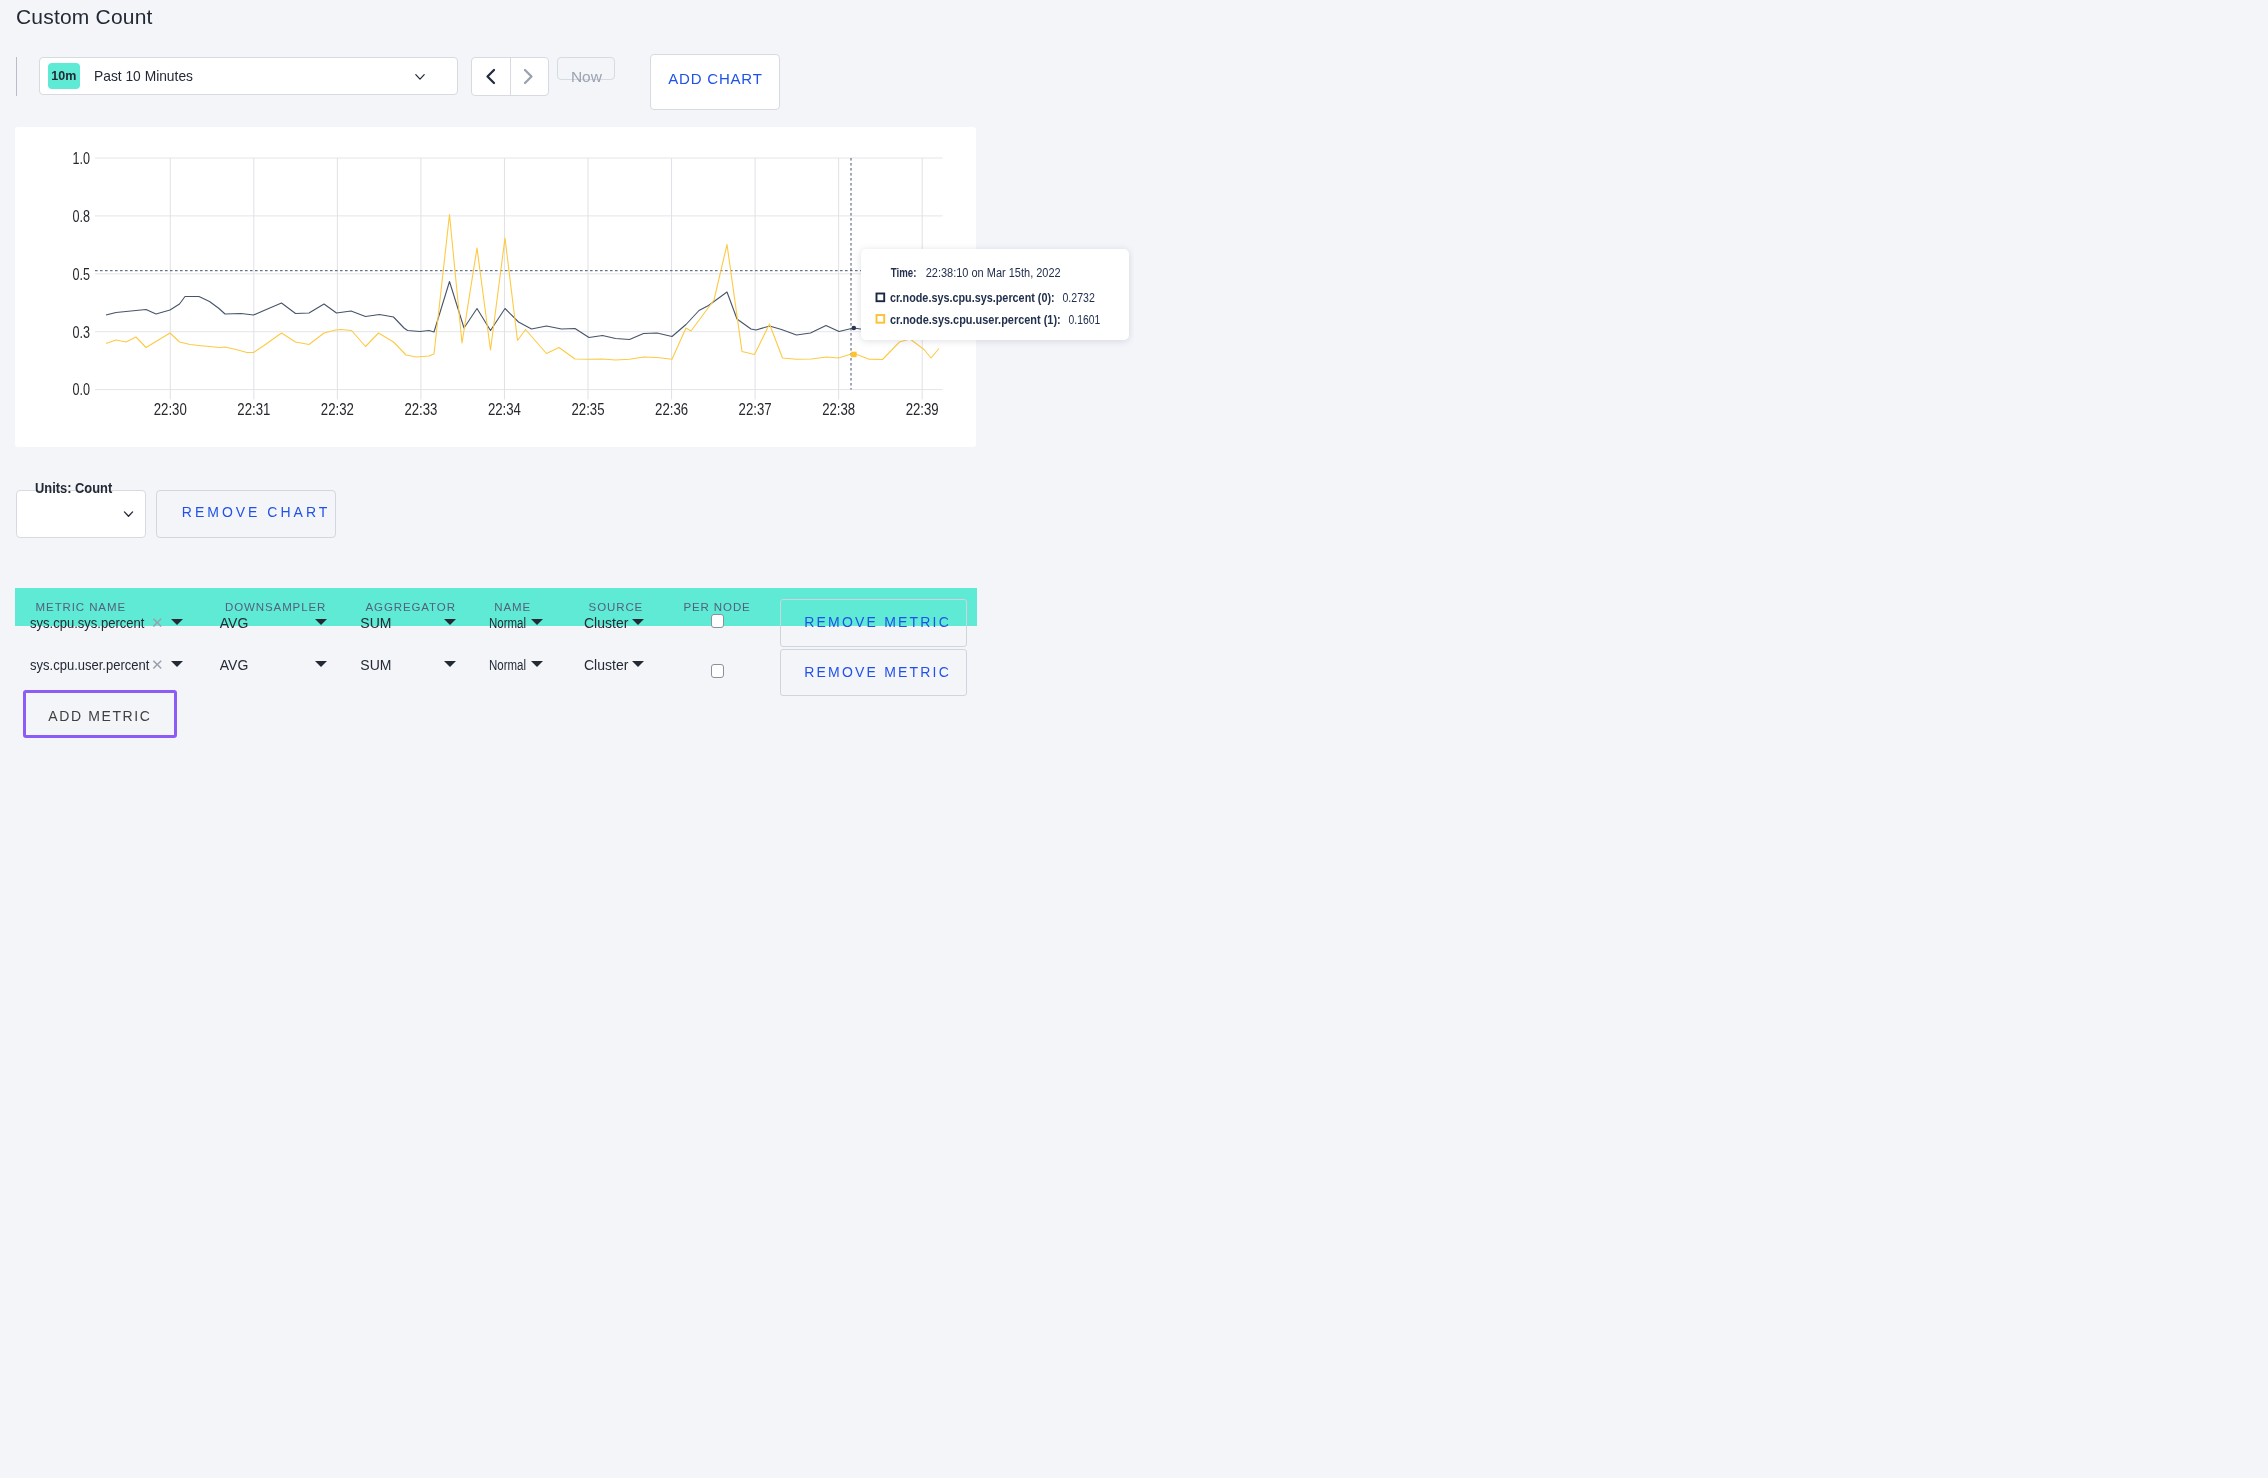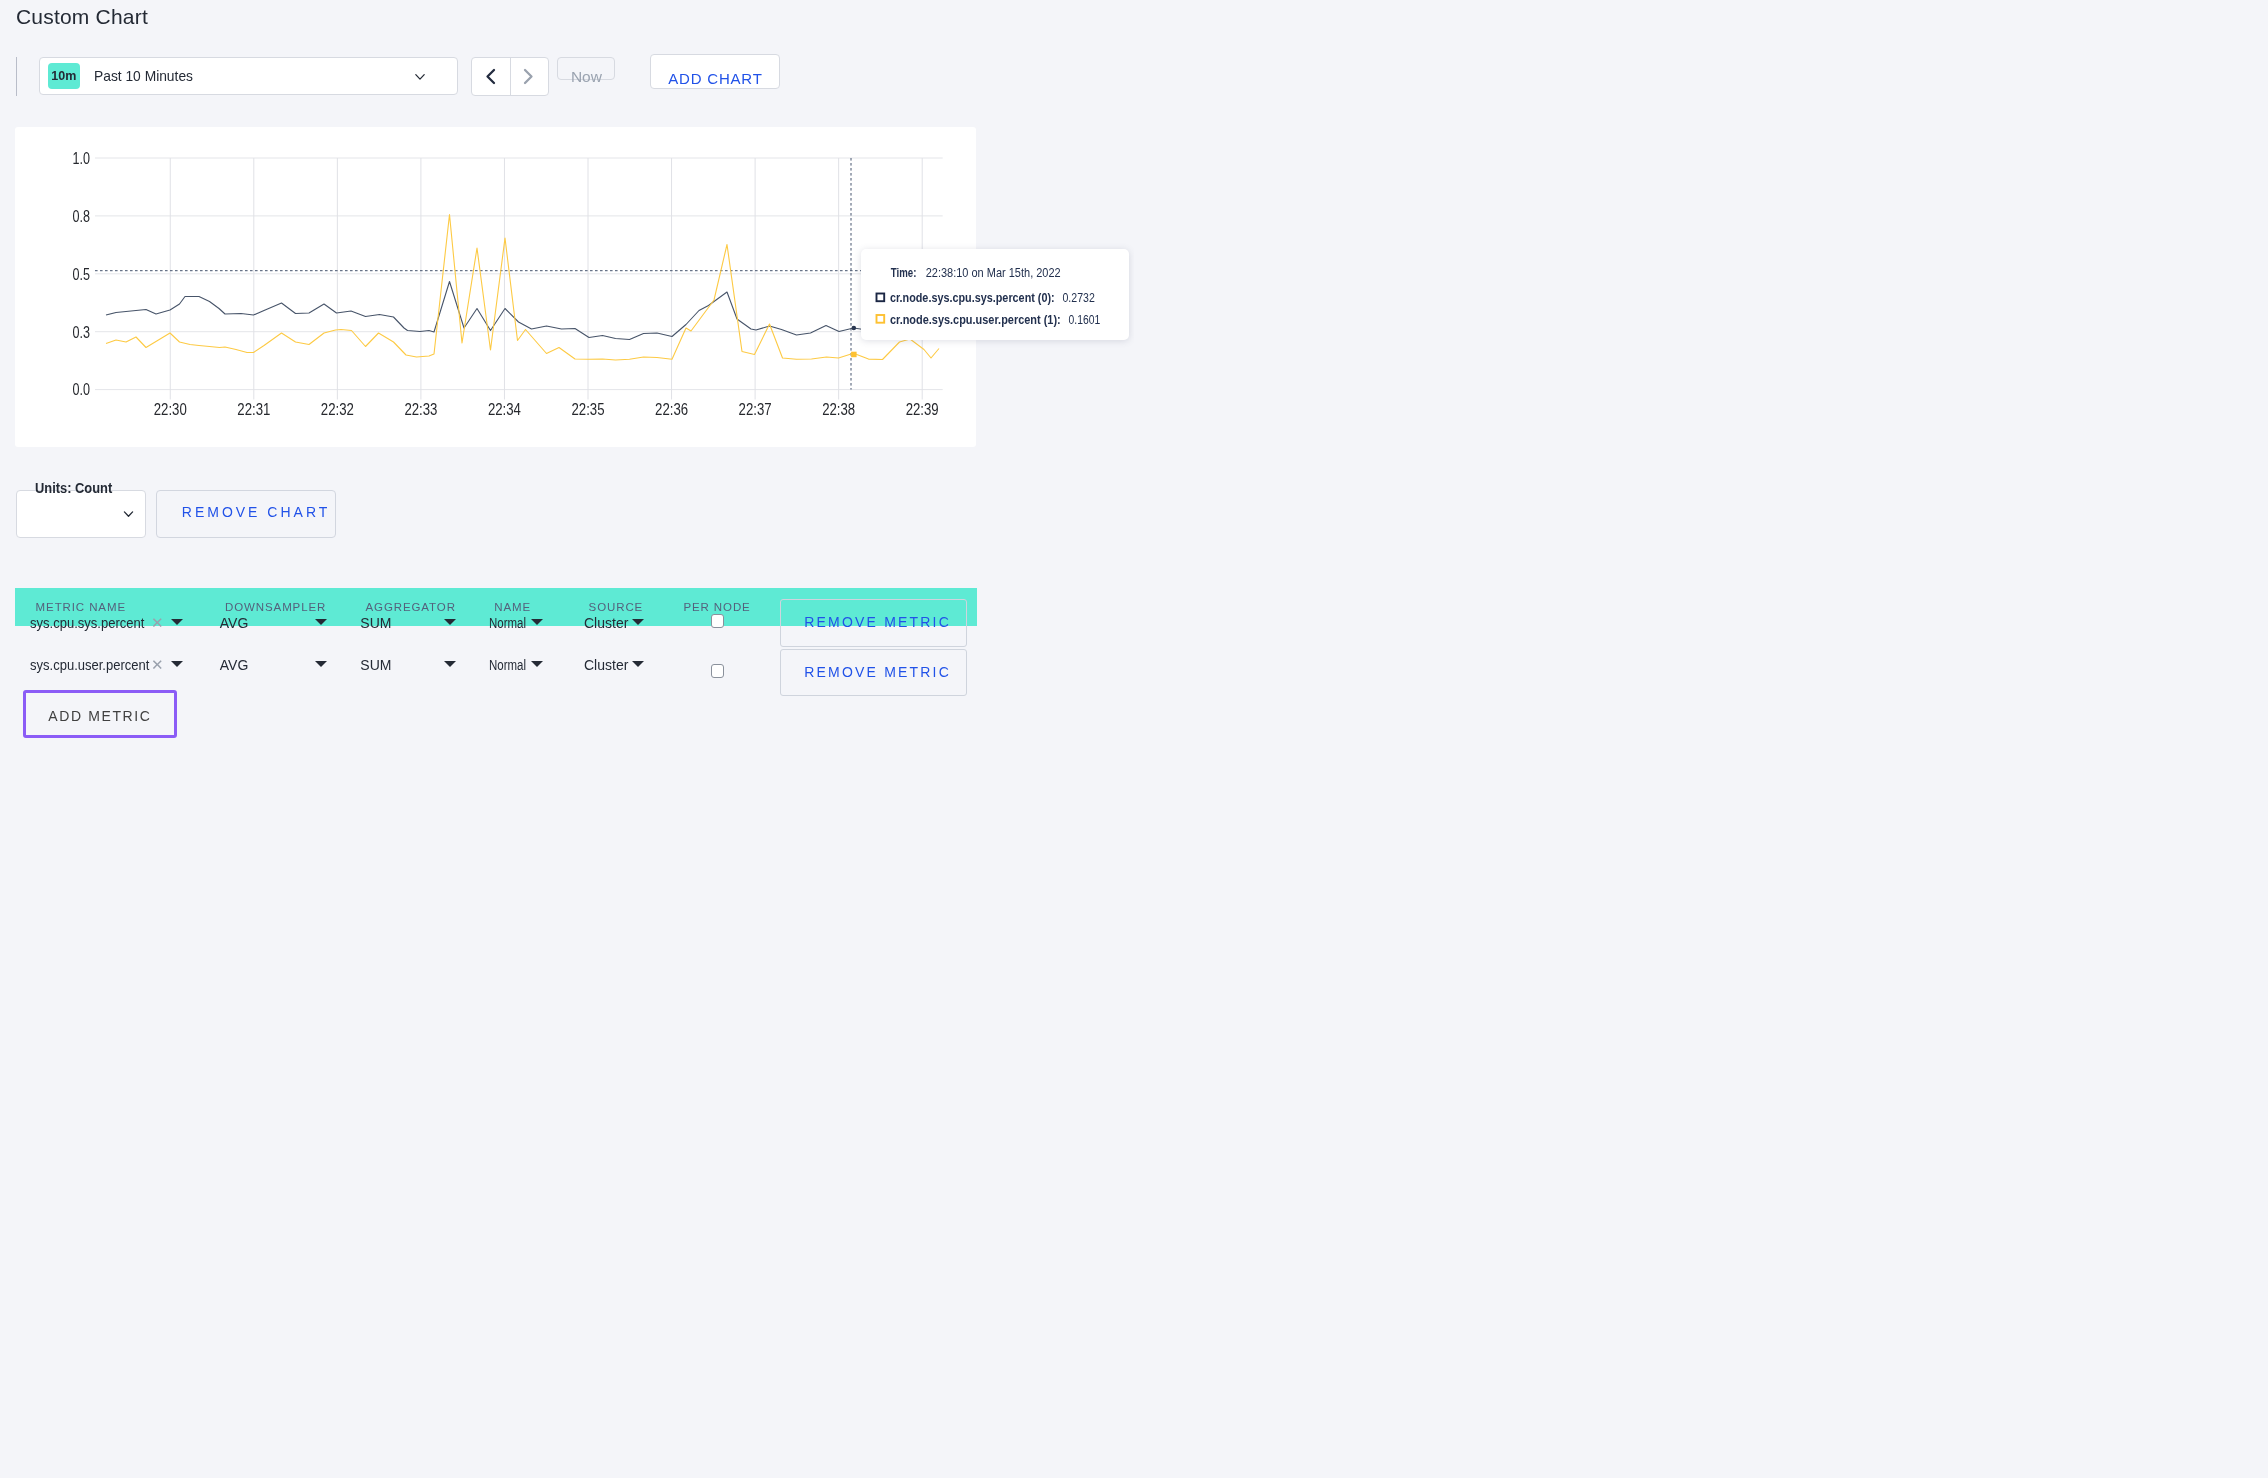--- a/index.html
+++ b/index.html
@@ -6,40 +6,40 @@
 .abs{position:absolute}
 .title{left:16px;top:5.3px;font-size:21px;color:#242a35;font-weight:400;letter-spacing:.2px}
 .vbar{left:15.5px;top:56.5px;width:1px;height:39px;background:#b9bdc9}
 .box{background:#fff;border:1px solid #d7dae1;border-radius:4px}
 .sel{left:38.75px;top:56.75px;width:419px;height:38px}
 .badge{left:48px;top:62.5px;width:31.5px;height:26.5px;background:#5eead4;border-radius:4px;color:#242a35;font-weight:bold;font-size:12.5px;text-align:center;line-height:26.5px}
 .seltext{left:94px;top:56.75px;height:41px;line-height:38px;font-size:15px;color:#242a35}
 .arrows{left:471px;top:56.75px;width:77.5px;height:39px}
 .arrdiv{left:509.7px;top:57.5px;width:1px;height:37px;background:#d7dae1}
 .nowbtn{left:557.4px;top:56.75px;width:58px;height:23px;background:transparent;border:1px solid #d7dae1;border-radius:4px;color:#9aa3b0;font-size:15.5px;text-align:center;line-height:37px}
-.addchart{left:649.7px;top:54.1px;width:130.5px;height:35px;color:#2152e8;font-size:15px;letter-spacing:.8px;font-weight:400;text-align:center;line-height:48px;padding-left:1px}
+.addchart{left:649.7px;top:54.1px;width:130.5px;height:56px;color:#2152e8;font-size:15px;letter-spacing:.8px;font-weight:400;text-align:center;line-height:48px;padding-left:1px}
 .card{left:15px;top:126.8px;width:961.2px;height:320.6px;background:#fff;border-radius:3px}
 .tooltip{left:861px;top:249.3px;width:268.3px;height:91.1px;background:#fff;border-radius:5px;box-shadow:0 1px 7px rgba(70,80,110,.18)}
 .unitsbtn{left:15.5px;top:489.6px;width:130.2px;height:48.1px}
 .unitstext{left:35px;top:464px;height:48.1px;line-height:48.1px;font-size:14px;font-weight:bold;color:#242a35}
 .removechart{left:155.9px;top:489.6px;width:180.3px;height:48.1px;border:1px solid #d2d6df;border-radius:4px;color:#2152e8;font-size:14px;letter-spacing:3px;text-align:center;line-height:43px;padding-left:20px}
 .thead{left:14.8px;top:588px;width:962.4px;height:38px;background:#5eead4}
 .th{position:absolute;top:0;height:38px;line-height:38px;font-size:11.5px;letter-spacing:.9px;color:#54617c}
 .cell{position:absolute;font-size:14px;color:#242a35;white-space:nowrap}
 .nrw{display:inline-block;transform:scaleX(.82);transform-origin:0 50%}
 .mnm{display:inline-block;transform:scaleX(.93);transform-origin:0 50%}
 .unm{display:inline-block;transform:scaleX(.92);transform-origin:0 50%}
 .caret{position:absolute;width:0;height:0;border-left:6px solid transparent;border-right:6px solid transparent;border-top:6.3px solid #242a35}
 .xicon{position:absolute;color:#9aa1ad;font-size:15px}
 .checkbox{position:absolute;width:13px;height:13.5px;border:1.4px solid #8a919c;border-radius:3px;background:#fff}
 .rmbtn{position:absolute;left:780px;width:187.2px;height:47.9px;border:1px solid #cfd4dd;border-radius:3px;color:#2152e8;font-size:14px;letter-spacing:2.2px;text-align:center;line-height:44px;padding-left:8px}
 .addmetric{left:22.9px;top:690px;width:154px;height:48px;border:3px solid #8b5cf6;border-radius:3px;color:#404040;font-size:14px;letter-spacing:1.6px;text-align:center;line-height:46px}
 </style></head>
 <body>
-<div class="abs title">Custom Chart</div>
+<div class="abs title">Custom Count</div>
 <div class="abs vbar"></div>
 <div class="abs box sel"></div>
 <div class="abs badge">10m</div>
 <div class="abs seltext"><span class="unm">Past 10 Minutes</span></div>
 <svg class="abs" style="left:413px;top:69.5px" width="14" height="14" viewBox="0 0 14 14">
     <path d="M2.8 4.6 L7 9.1 L11.2 4.6" fill="none" stroke="#242a35" stroke-width="1.25" stroke-linecap="round" stroke-linejoin="round"></path>
   </svg>
 <div class="abs box arrows"></div>
 <div class="abs arrdiv"></div>
 <svg class="abs" style="left:484px;top:68px" width="13" height="17" viewBox="0 0 13 17">

